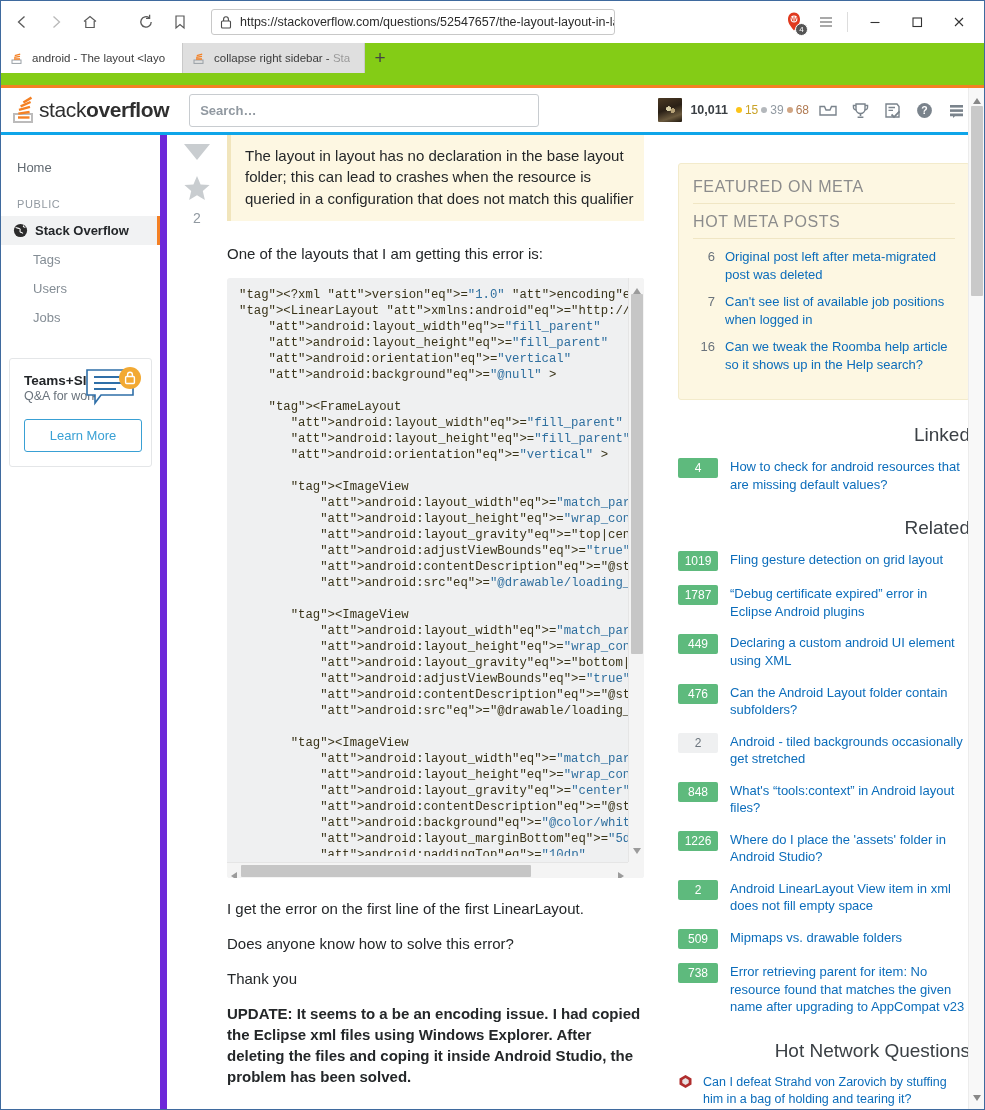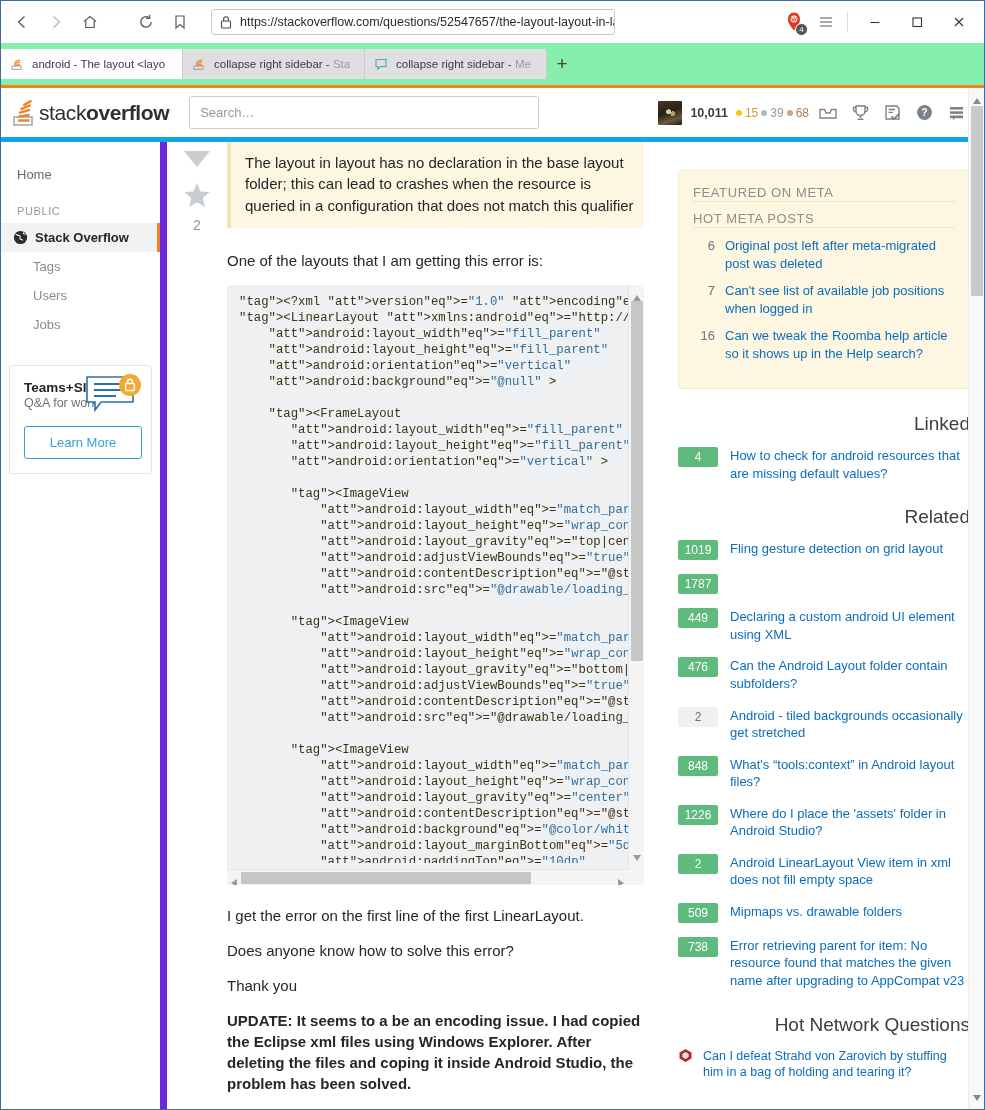--- a/index.html
+++ b/index.html
@@ -58,22 +58,22 @@
     display: flex; align-items: center; justify-content: center;
     border: 1px solid #fff;
   }
   .menu-icon { width: 30px; height: 34px; display:flex; align-items:center; justify-content:center; color:#555;}
   .winctl-sep { width:1px; height:20px; background:#ddd; margin:0 6px;}
   .winctl { width: 42px; height: 34px; display:flex; align-items:center; justify-content:center; color:#333; }
 
   
   .tabstrip {
     height: 42px;
-    background: #86efac;
-    display: flex; align-items: center;
+    background: #84cc16;
+    display: flex; align-items: flex-start;
     flex: 0 0 auto;
     position: relative;
   }
   .tab {
     height: 30px;
     width: 182px;
     display: flex; align-items: center;
     padding: 0 8px;
     font-size: 11.5px;
     color: #3c3c3c;
@@ -98,23 +98,23 @@
   .page {
     flex: 1 1 auto;
     display: flex; flex-direction: column;
     position: relative;
     overflow: hidden;
     background: #fff;
   }
 
   
   .so-header {
-    height: 54px;
+    height: 47px;
     background: #ffffff;
-    border-bottom: 5px solid #0ea5e9;
+    border-bottom: 3px solid #0ea5e9;
     display: flex; align-items: center;
     padding: 0 12px 0 10px;
     flex: 0 0 auto;
     position: relative;
     z-index: 5;
   }
   .so-logo { display: flex; align-items: center; height: 30px; }
   .so-logo .logo-mark { width: 26px; height: 30px; margin-right: 2px; }
   .so-logo .logo-text { font-size: 21px; color: #2f2f2f; letter-spacing: -0.4px; }
   .so-logo .logo-text b { font-weight: 700; }
@@ -122,20 +122,21 @@
   .so-search {
     margin-left: 20px;
     width: 350px; height: 33px;
     border: 1px solid #c8ccd0;
     border-radius: 3px;
     background: #fff;
     display: flex; align-items: center;
     padding: 0 10px;
     font-size: 13px;
     color: #9199a1;
+    font-weight: bold;
   }
   .so-navright { margin-left: auto; display: flex; align-items: center; gap: 0px; }
   .avatar {
     width: 24px; height: 24px; margin-right: 8px;
     background: linear-gradient(160deg,#4c3a24 0%, #2a2016 45%, #6b5a3e 75%, #20180f 100%);
     border-radius: 1px;
     position: relative; overflow: hidden;
   }
   .avatar:after {
     content:''; position:absolute; left:5px; top:6px; width:14px; height:12px;
@@ -282,22 +283,22 @@
     overflow: hidden;
   }
   .meta-card {
     background: #fdf7e2;
     border: 1px solid #f3ebcb;
     border-radius: 3px;
     padding: 14px 14px 16px 14px;
     margin-top: 28px;
   }
   .meta-head {
-    font-size: 13px; color: #8c8c8c; letter-spacing: 0.6px;
-    padding-bottom: 1px; border-bottom: 1px solid #f0e6c4;
+    font-size: 16px; color: #8c8c8c; letter-spacing: 0.6px;
+    padding-bottom: 7px; border-bottom: 1px solid #f0e6c4;
     margin-bottom: 9px;
   }
   .meta-head.second { margin-top: 0; }
   .meta-item { display: flex; gap: 10px; margin-bottom: 10px; font-size: 13px; line-height: 1.35; }
   .meta-item .num { width: 22px; text-align: right; color: #6a737c; font-size: 13px; flex: 0 0 22px;}
   .meta-item .so-glyph { width: 20px; flex: 0 0 20px; display:flex; justify-content:center; }
   .meta-item a { color: #0c6dbb; text-decoration: none; }
 
   .side-h { font-size: 19px; color: #3b4045; font-weight: 400; margin: 24px 0 12px 0; text-align: right; }
   .rel-item { display: flex; align-items: flex-start; gap: 12px; margin-bottom: 14px; }
@@ -412,28 +413,20 @@
       <span class="tab-title">android - The layout &lt;layo</span>
     </div>
     <div class="tab">
       <span class="favicon">
         <svg width="14" height="14" viewBox="0 0 14 14">
             <rect x="2" y="9" width="9" height="3.4" fill="none" stroke="#9aa0a6" stroke-width="1"></rect>
             <path d="M4 8 H10 M4.2 6.3 L10 5.4 M4.8 4.6 L10.2 3.2" stroke="#f48024" stroke-width="1.3"></path>
           </svg>
       </span>
       <span class="tab-title"><span>collapse right sidebar - </span><span class="dim">Sta</span></span>
-    </div>
-    <div class="tab">
-      <span class="favicon">
-        <svg width="14" height="14" viewBox="0 0 14 14">
-            <path d="M2 2.5 H12 V9.5 H6.5 L3.8 12 V9.5 H2 Z" fill="none" stroke="#4ba3c7" stroke-width="1.1"></path>
-          </svg>
-      </span>
-      <span class="tab-title"><span>collapse right sidebar - </span><span class="dim">Me</span></span>
     </div>
     <div class="newtab">+</div>
   </div>
   <div class="orange-bar"></div>
 
   <div class="page">
 
     <div class="so-header">
       <div class="so-logo">
         <span class="logo-mark">
@@ -656,20 +649,21 @@
           </div>
 
         <div class="side-h">Related</div>
         <div id="related-list">
             <div class="rel-item">
               <span class="rel-count">1019</span>
               <span class="rel-title">Fling gesture detection on grid layout</span>
             </div>
             <div class="rel-item">
               <span class="rel-count">1787</span>
+              <span class="rel-title">“Debug certificate expired” error in Eclipse Android plugins</span>
             </div>
             <div class="rel-item">
               <span class="rel-count">449</span>
               <span class="rel-title">Declaring a custom android UI element using XML</span>
             </div>
             <div class="rel-item">
               <span class="rel-count">476</span>
               <span class="rel-title">Can the Android Layout folder contain subfolders?</span>
             </div>
             <div class="rel-item">

